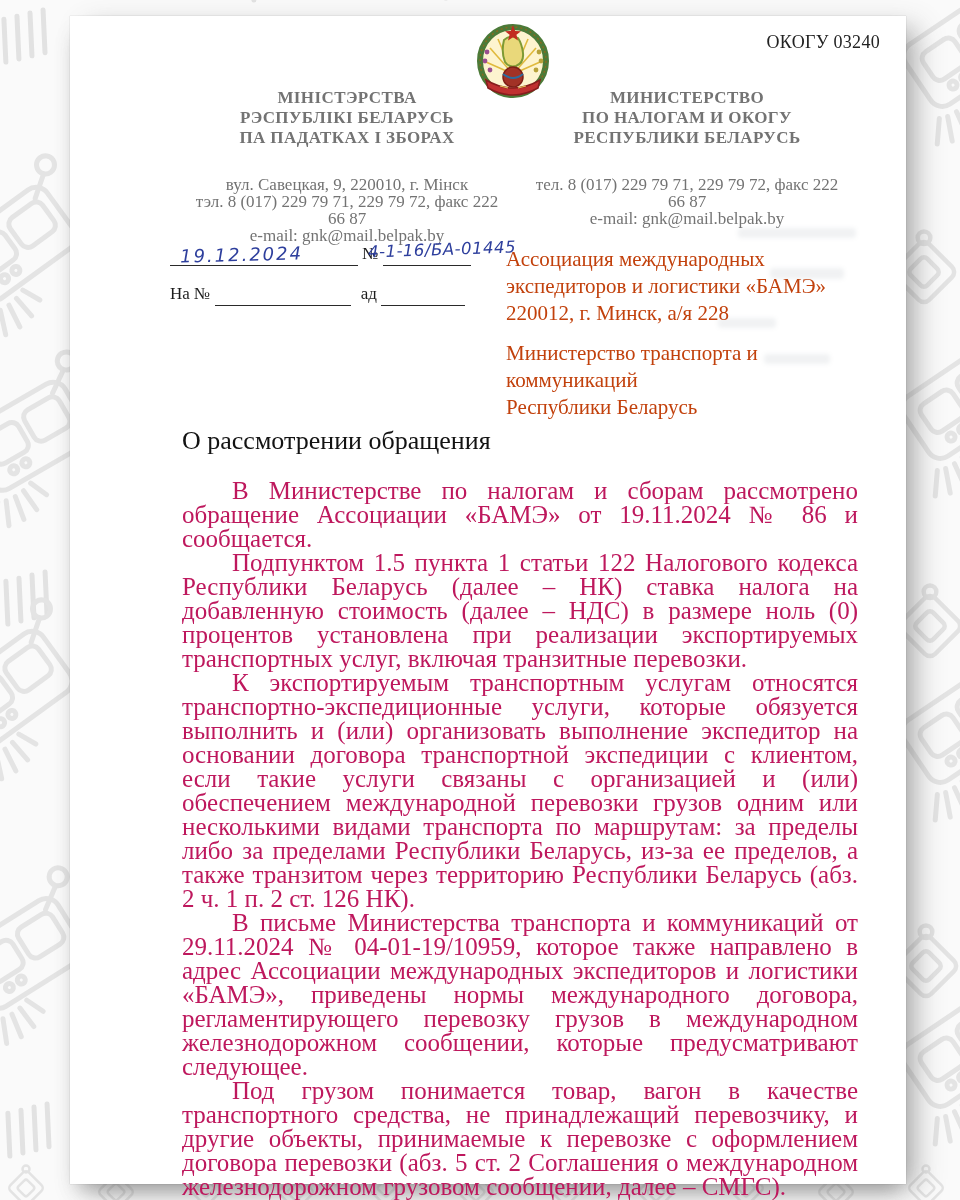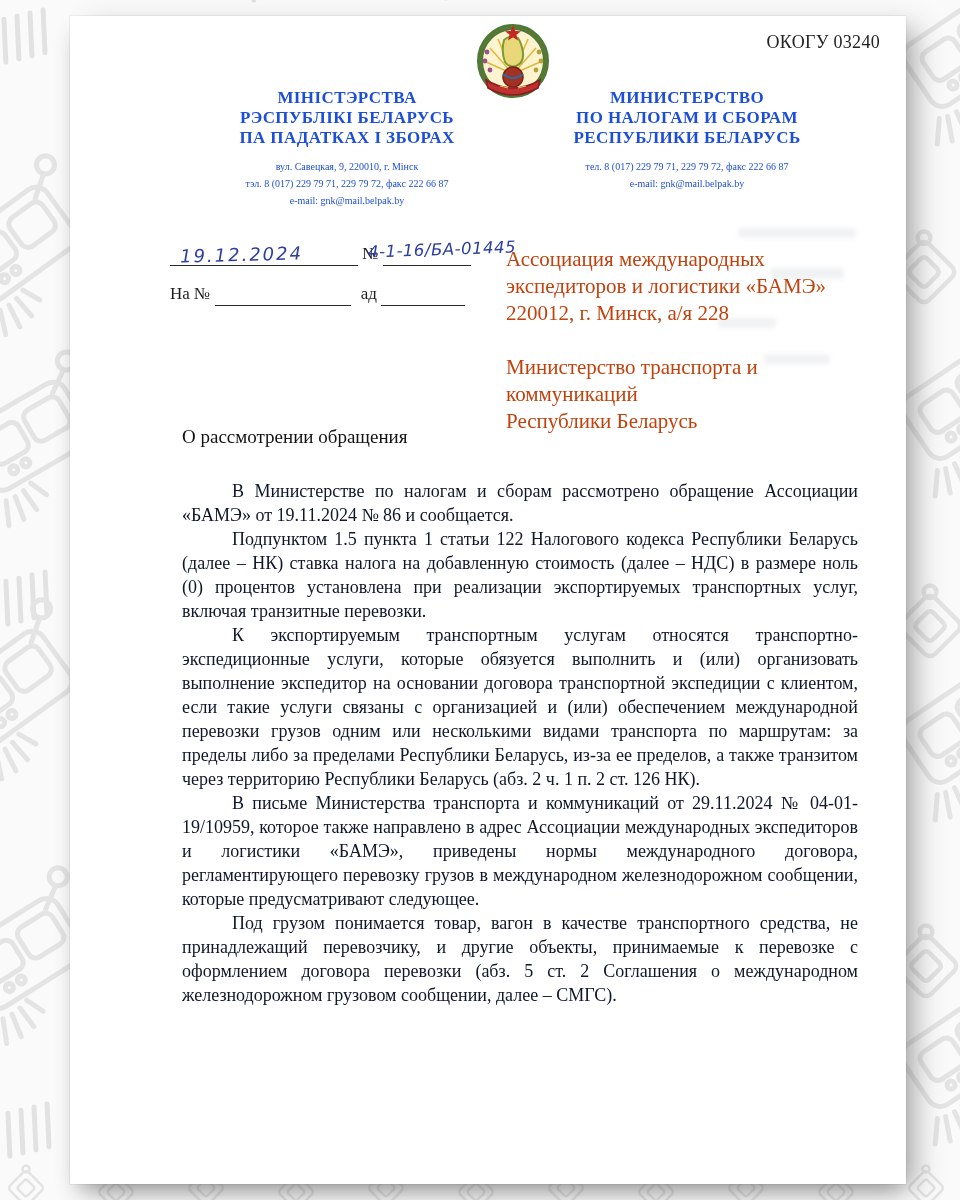--- a/index.html
+++ b/index.html
@@ -12,45 +12,45 @@
   .wm-layer{position:absolute;left:0;top:0;width:960px;height:1200px;z-index:0;}
   
   .page{
     position:absolute;left:70px;top:16px;width:836px;height:1168px;
     background:#ffffff;z-index:1;
     box-shadow:0 0 1px rgba(0,0,0,.25), 14px 8px 26px -4px rgba(90,90,90,.45), 0 14px 20px -8px rgba(90,90,90,.4);
   }
   .page *{position:absolute;}
   .okogu{right:26px;top:16px;font-size:18px;color:#222;letter-spacing:.3px;}
   .emblem{left:404px;top:6px;width:78px;height:76px;}
-  .hdr-col{top:72px;width:318px;text-align:center;color:#1d4ed8;}
+  .hdr-col{top:72px;width:318px;text-align:center;color:#737373;}
   .hdr-col.left{left:118px;}
   .hdr-col.right{left:458px;}
   .hdr-col .name{position:static;display:block;font-weight:bold;font-size:17px;line-height:20px;letter-spacing:.4px;}
-  .hdr-col .addr{position:static;display:block;font-size:10px;line-height:17px;margin-top:10px;}
+  .hdr-col .addr{position:static;display:block;font-size:17px;line-height:17px;margin-top:28px;}
   .hdr-col .addr span{position:static;display:block;}
   
   .ref{left:100px;top:228px;width:340px;font-size:17px;color:#1c1c1c;}
   .ref .row{position:static;display:block;height:26px;white-space:nowrap;}
   .ref .uline{position:static;display:inline-block;border-bottom:1.5px solid #2a2a2a;height:20px;vertical-align:bottom;}
   .ref .lbl{position:static;display:inline-block;vertical-align:bottom;height:22px;}
   .u-date{width:188px;}
   .u-num{width:88px;}
   .u-in-num{width:136px;}
   .u-in-date{width:84px;}
   .hand{font-family:"DejaVu Sans", sans-serif;font-style:italic;color:#2e3f9d;white-space:nowrap;}
   .hand.date{left:10px;top:0px;font-size:18px;letter-spacing:2px;transform:rotate(-1.5deg);}
   .hand.number{left:198px;top:-4px;font-size:16.5px;letter-spacing:.5px;transform:rotate(-2deg);}
   
   .addressee{left:436px;top:230px;width:350px;font-size:21px;line-height:27px;color:#c2410c;}
   .addressee span{position:static;display:block;}
-  .addressee .block2{margin-top:27px;}
-  
-  .subject{left:112px;top:410px;font-size:19px;color:#131313;}
-  .body-text{left:112px;top:463px;width:676px;font-size:18px;line-height:24px;color:#0f172a;text-align:justify;}
+  .addressee .block2{margin-top:13px;}
+  
+  .subject{left:112px;top:410px;font-size:26px;color:#131313;}
+  .body-text{left:112px;top:463px;width:676px;font-size:25px;line-height:24px;color:#be185d;text-align:justify;}
   .body-text p{position:static;margin:0;text-indent:50px;}
   
   .artifact{background:#7e8896;opacity:.11;filter:blur(2px);border-radius:3px;}
   .a1{left:668px;top:212px;width:118px;height:10px;}
   .a2{left:700px;top:252px;width:74px;height:11px;}
   .a3{left:648px;top:302px;width:58px;height:10px;}
   .a4{left:694px;top:338px;width:66px;height:10px;}
 </style>
 </head>
 <body>
@@ -209,21 +209,21 @@
     <span class="name">ПА ПАДАТКАХ І ЗБОРАХ</span>
     <span class="addr">
       <span>вул. Савецкая, 9, 220010, г. Мінск</span>
       <span>тэл. 8 (017) 229 79 71, 229 79 72, факс 222 66 87</span>
       <span>e-mail: gnk@mail.belpak.by</span>
     </span>
   </div>
 
   <div class="hdr-col right">
     <span class="name">МИНИСТЕРСТВО</span>
-    <span class="name">ПО НАЛОГАМ И СБОРАМ</span>
+    <span class="name">ПО НАЛОГАМ И ОКОГУ</span>
     <span class="name">РЕСПУБЛИКИ БЕЛАРУСЬ</span>
     <span class="addr">
       <span>тел. 8 (017) 229 79 71, 229 79 72, факс 222 66 87</span>
       <span>e-mail: gnk@mail.belpak.by</span>
     </span>
   </div>
 
   <div class="ref">
     <span class="row" style="position:relative;display:block;">
       <span class="uline u-date"></span>

